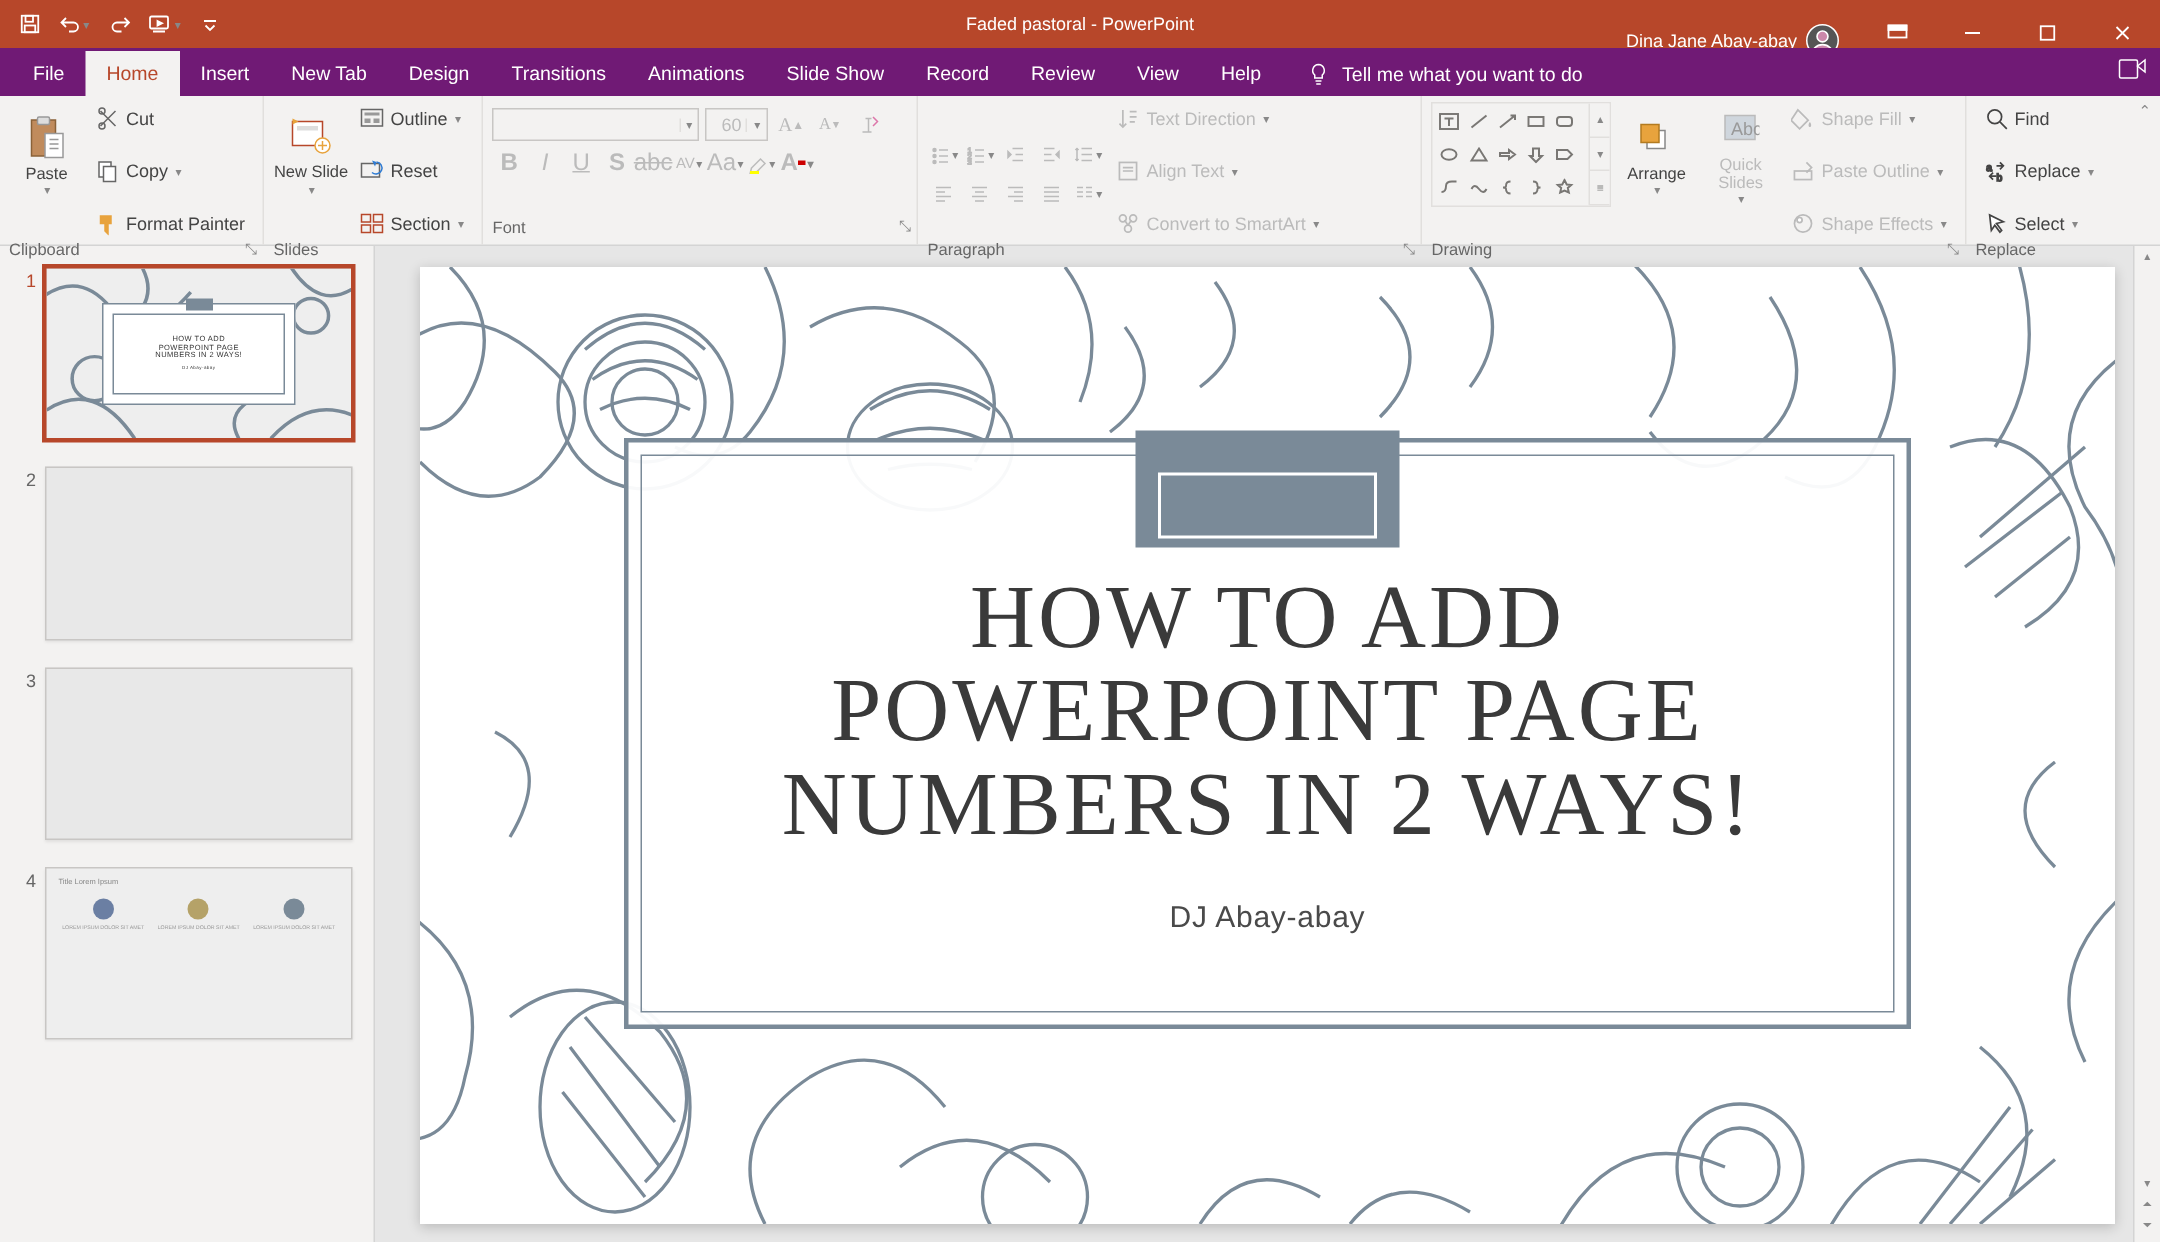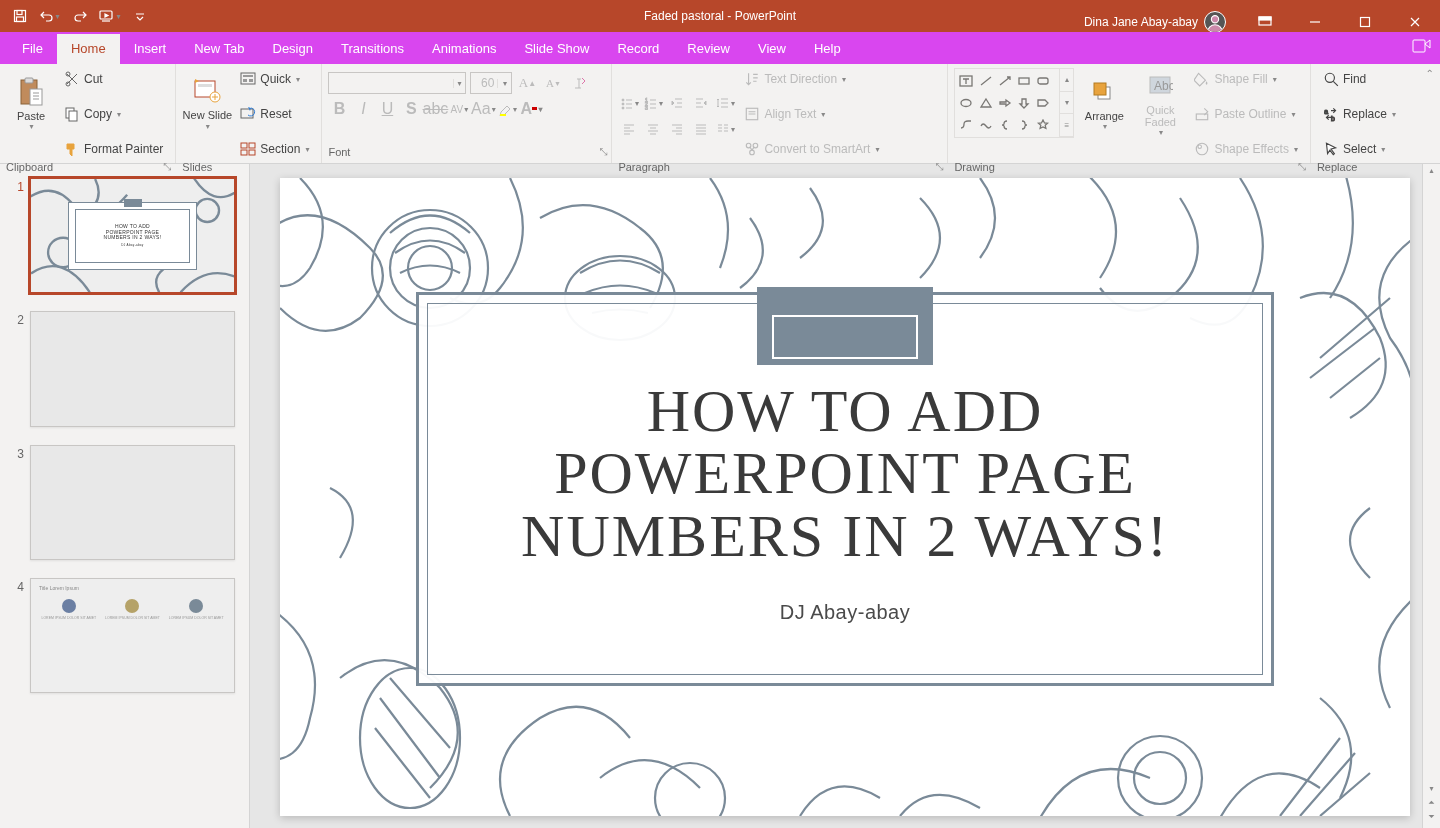--- a/index.html
+++ b/index.html
@@ -3,28 +3,28 @@
 <meta charset="utf-8">
 <style>
 * { margin:0; padding:0; box-sizing:border-box; font-family:"Segoe UI",Arial,sans-serif; }
 body { width:1440px; height:828px; overflow:hidden; background:#e6e6e6; display:flex; flex-direction:column; }
 
 
 .titlebar { height:32px; background:#b7472a; color:#fff; display:flex; align-items:center; font-size:12px; position:relative; }
 .titlebar .qat { display:flex; align-items:center; gap:2px; padding-left:6px; }
 .titlebar .qat .qbtn { width:28px; height:28px; display:flex; align-items:center; justify-content:center; cursor:pointer; }
 .titlebar .title { position:absolute; left:50%; transform:translateX(-50%); }
-.titlebar .right { margin-left:auto; display:flex; align-items:center; gap:4px; padding-right:2px;margin-top:12px; }
+.titlebar .right { margin-left:auto; display:flex; align-items:flex-end; gap:4px; padding-right:2px;margin-top:12px; }
 .titlebar .user { margin-right:12px; display:flex; align-items:center; gap:6px; }
 .titlebar .avatar { width:22px; height:22px; border-radius:50%; background:#555; border:1px solid #fff; overflow:hidden; }
 .titlebar .winbtn { width:46px; height:32px; display:flex; align-items:center; justify-content:center; }
 .titlebar svg { stroke:#fff; fill:none; stroke-width:1.2; }
 
 
-.tabs { height:32px; background:#d946ef; display:flex; align-items:flex-end; padding-left:8px; gap:0; position:relative; }
+.tabs { height:32px; background:#701a75; display:flex; align-items:flex-end; padding-left:8px; gap:0; position:relative; }
 .tabs .tab { padding:0 14px; height:30px; line-height:30px; color:#fff; font-size:13px; cursor:pointer; }
 .tabs .tab.active { background:#f3f2f1; color:#b7472a;margin-top:30px; }
 .tabs .tellme { display:flex; align-items:center; height:30px; color:#fff; font-size:13px; margin-left:16px; gap:8px; }
 .tabs .tellme svg { stroke:#fff; fill:none; }
 .tabs .share { position:absolute; right:8px; top:4px; }
 .tabs .share svg { stroke:#fff; fill:none; }
 
 
 .ribbon { height:100px; background:#f3f2f1; border-bottom:1px solid #d4d4d4; display:flex; position:relative; }
 .group { border-right:1px solid #e1dfdd; padding:4px 6px 0 6px; display:flex; flex-direction:column; justify-content:space-between; }
@@ -173,20 +173,26 @@
   <div class="tab">Insert</div>
   <div class="tab">New Tab</div>
   <div class="tab">Design</div>
   <div class="tab">Transitions</div>
   <div class="tab">Animations</div>
   <div class="tab">Slide Show</div>
   <div class="tab">Record</div>
   <div class="tab">Review</div>
   <div class="tab">View</div>
   <div class="tab">Help</div>
+  <div class="tellme">
+    <svg width="16" height="16" viewBox="0 0 16 16">
+        <path d="M8 2 a4 4 0 0 1 2.5 7 v2 h-5 v-2 A4 4 0 0 1 8 2 M6 13 h4 M6.5 15 h3"></path>
+      </svg>
+    <span>Tell me what you want to do</span>
+  </div>
   <div class="share"><svg width="20" height="18" viewBox="0 0 20 18">
         <rect x="1" y="4" width="12" height="12" rx="1"></rect>
         <path d="M13 8 l5-4 v8 Z"></path>
       </svg></div>
 </div>
 
 <div class="ribbon">
   <span class="collapse-caret">⌃</span>
 
   <div class="group">
@@ -255,21 +261,21 @@
       <div class="stack">
         <div class="btn-small">
             <span class="ic16">
               <svg viewBox="0 0 16 16">
                 <rect x="1" y="2" width="14" height="11" stroke="#666" fill="none"></rect>
                 <rect x="3" y="4" width="10" height="2" fill="#999"></rect>
                 <rect x="3" y="8" width="4" height="3" fill="#999"></rect>
                 <rect x="9" y="8" width="4" height="3" fill="#999"></rect>
               </svg>
             </span>
-            <span>Quick</span>
+            <span>Outline</span>
             <span class="caret">▾</span>
           </div>
         <div class="btn-small">
             <span class="ic16">
               <svg viewBox="0 0 16 16">
                 <rect x="1" y="3" width="12" height="9" stroke="#666" fill="none"></rect>
                 <path d="M11 2 a4 4 0 1 1-3 7" stroke="#2f7cd4" fill="none"></path>
                 <path d="M8 1 l3 1-1 3" fill="#2f7cd4"></path>
               </svg>
             </span>
@@ -540,21 +546,21 @@
         <span>Arrange</span>
           <span class="caret">▾</span>
       </div>
       <div class="btn-large off" style="width:52px">
         <span class="ic">
             <svg width="26" height="24" viewBox="0 0 26 24">
               <rect x="3" y="3" width="20" height="16" fill="#cfd6dd" stroke="#bbb"></rect>
               <text x="7" y="16" font-size="12" fill="#999">Abc</text>
             </svg>
           </span>
-        <span style="color:#bbb">Quick Faded</span>
+        <span style="color:#bbb">Quick Slides</span>
           <span class="caret">▾</span>
       </div>
       <div class="stack">
         <div class="btn-small off">
             <span class="ic16">
               <svg viewBox="0 0 14 14">
                 <path d="M4 2l6 6-5 5-5-5Z" stroke="#bbb" fill="none"></path>
                 <path d="M11 9c1 1 1 3 0 3s-1-2 0-3" fill="#bbb"></path>
               </svg>
             </span>

